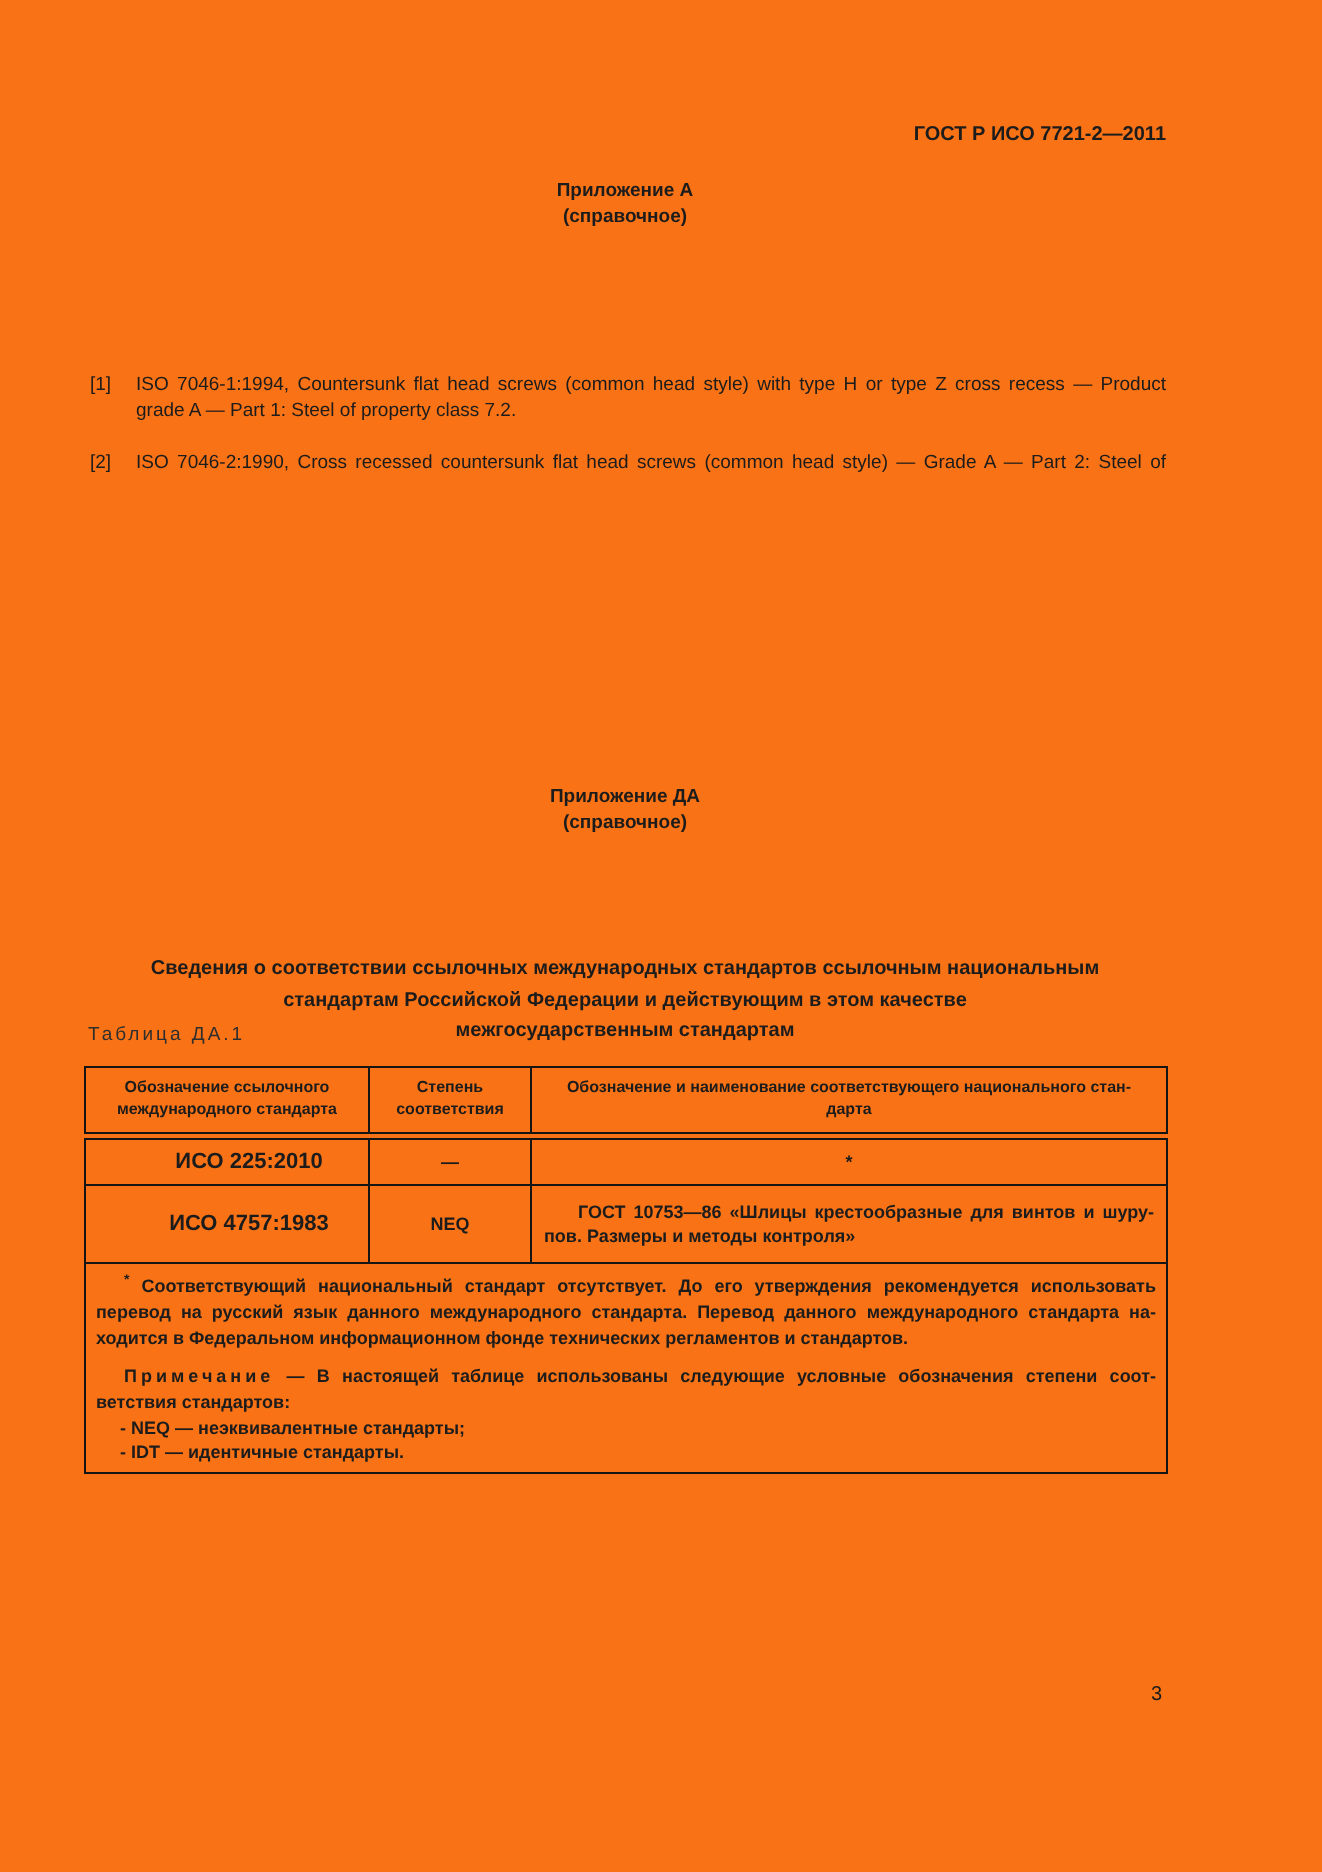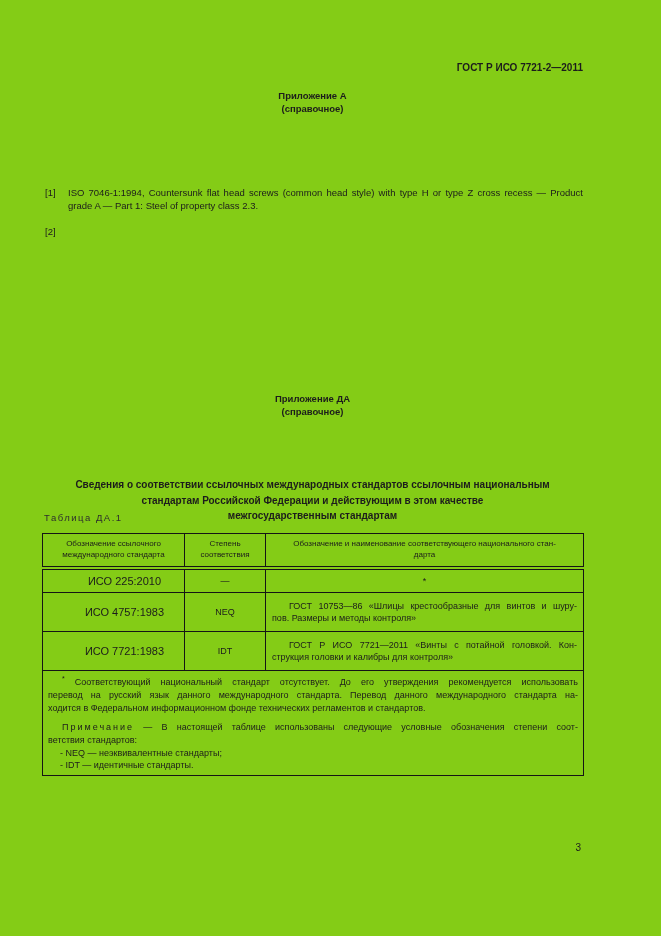--- a/index.html
+++ b/index.html
@@ -1,21 +1,21 @@
 <!DOCTYPE html>
 <html><head>
 <meta charset="utf-8">
 <style>
   * { margin: 0; padding: 0; box-sizing: border-box; }
   html, body { background: #e8e8e8; }
   #page {
     position: relative;
     width: 661px;
     height: 936px;
-    background: #84cc16;
+    background: #f97316;
     font-family: "Liberation Sans", sans-serif;
     color: #1c1c1c;
     margin: 0 auto;
     overflow: hidden;
   }
 
   .doc-number {
     position: absolute; top: 62px; left: 42px; width: 541px;
     text-align: right; font-weight: 700; font-size: 10px;
   }
@@ -54,21 +54,21 @@
   table.std {
     position: absolute; top: 533px; left: 42px; width: 541px;
     border-collapse: collapse; table-layout: fixed;
     border: 1.5px solid #151515;
   }
   table.std col.c1 { width: 142px; }
   table.std col.c2 { width: 81px; }
   table.std col.c3 { width: 318px; }
   table.std th, table.std td {
     border: 1px solid #151515;
-    font-weight: 400;
+    font-weight: 700;
     vertical-align: middle;
     margin-top: 35px;
   }
   table.std th {
     height: 34px; font-size: 8px; line-height: 10.5px;
     text-align: center; padding: 2px 4px;
     border-bottom: 4px double #151515;
   }
   td.c1 { padding-left: 22px; font-size: 11px; text-align: center; }
   td.c2 { font-size: 9px; text-align: center; }
@@ -106,26 +106,27 @@
     <div>Приложение А</div>
     <div>(справочное)</div>
   </div>
 
 
   <div class="bib-list">
     <div class="bib-ref">
       <div class="bib-marker">[1]</div>
       <div class="bib-lines">
         <div class="stretch">ISO 7046-1:1994, Countersunk flat head screws (common head style) with type H or type Z cross recess — Product</div>
-        <div>grade A — Part 1: Steel of property class 2.3.</div>
+        <div>grade A — Part 1: Steel of property class 7.2.</div>
       </div>
     </div>
     <div class="bib-ref">
       <div class="bib-marker">[2]</div>
       <div class="bib-lines">
+        <div class="stretch">ISO 7046-2:1990, Cross recessed countersunk flat head screws (common head style) — Grade A — Part 2: Steel of</div>
       </div>
     </div>
   </div>
 
   <div class="appendix-block appendix-da">
     <div>Приложение ДА</div>
     <div>(справочное)</div>
   </div>
 
   <div class="da-heading">
@@ -157,28 +158,20 @@
         <td class="c3 star-cell">*</td>
       </tr>
       <tr class="r2">
         <td class="c1">ИСО 4757:1983</td>
         <td class="c2">NEQ</td>
         <td class="c3">
           <div class="indent-line stretch">ГОСТ 10753—86 «Шлицы крестообразные для винтов и шуру-</div>
           <div>пов. Размеры и методы контроля»</div>
         </td>
       </tr>
-      <tr class="r3">
-        <td class="c1">ИСО 7721:1983</td>
-        <td class="c2">IDT</td>
-        <td class="c3">
-          <div class="indent-line stretch">ГОСТ Р ИСО 7721—2011 «Винты с потайной головкой. Кон-</div>
-          <div>струкция головки и калибры для контроля»</div>
-        </td>
-      </tr>
       <tr>
         <td class="footnote" colspan="3">
           <div class="fn-para">
             <div class="fn-first stretch"><sup class="star">*</sup> <span>Соответствующий национальный стандарт отсутствует. До его утверждения рекомендуется использовать</span></div>
             <div class="stretch">перевод на русский язык данного международного стандарта. Перевод данного международного стандарта на-</div>
             <div>ходится в Федеральном информационном фонде технических регламентов и стандартов.</div>
           </div>
           <div>
             <div class="fn-note-first stretch"><span class="note-label">Примечание</span> <span>— В настоящей таблице использованы следующие условные обозначения степени соот-</span></div>
             <div>ветствия стандартов:</div>

